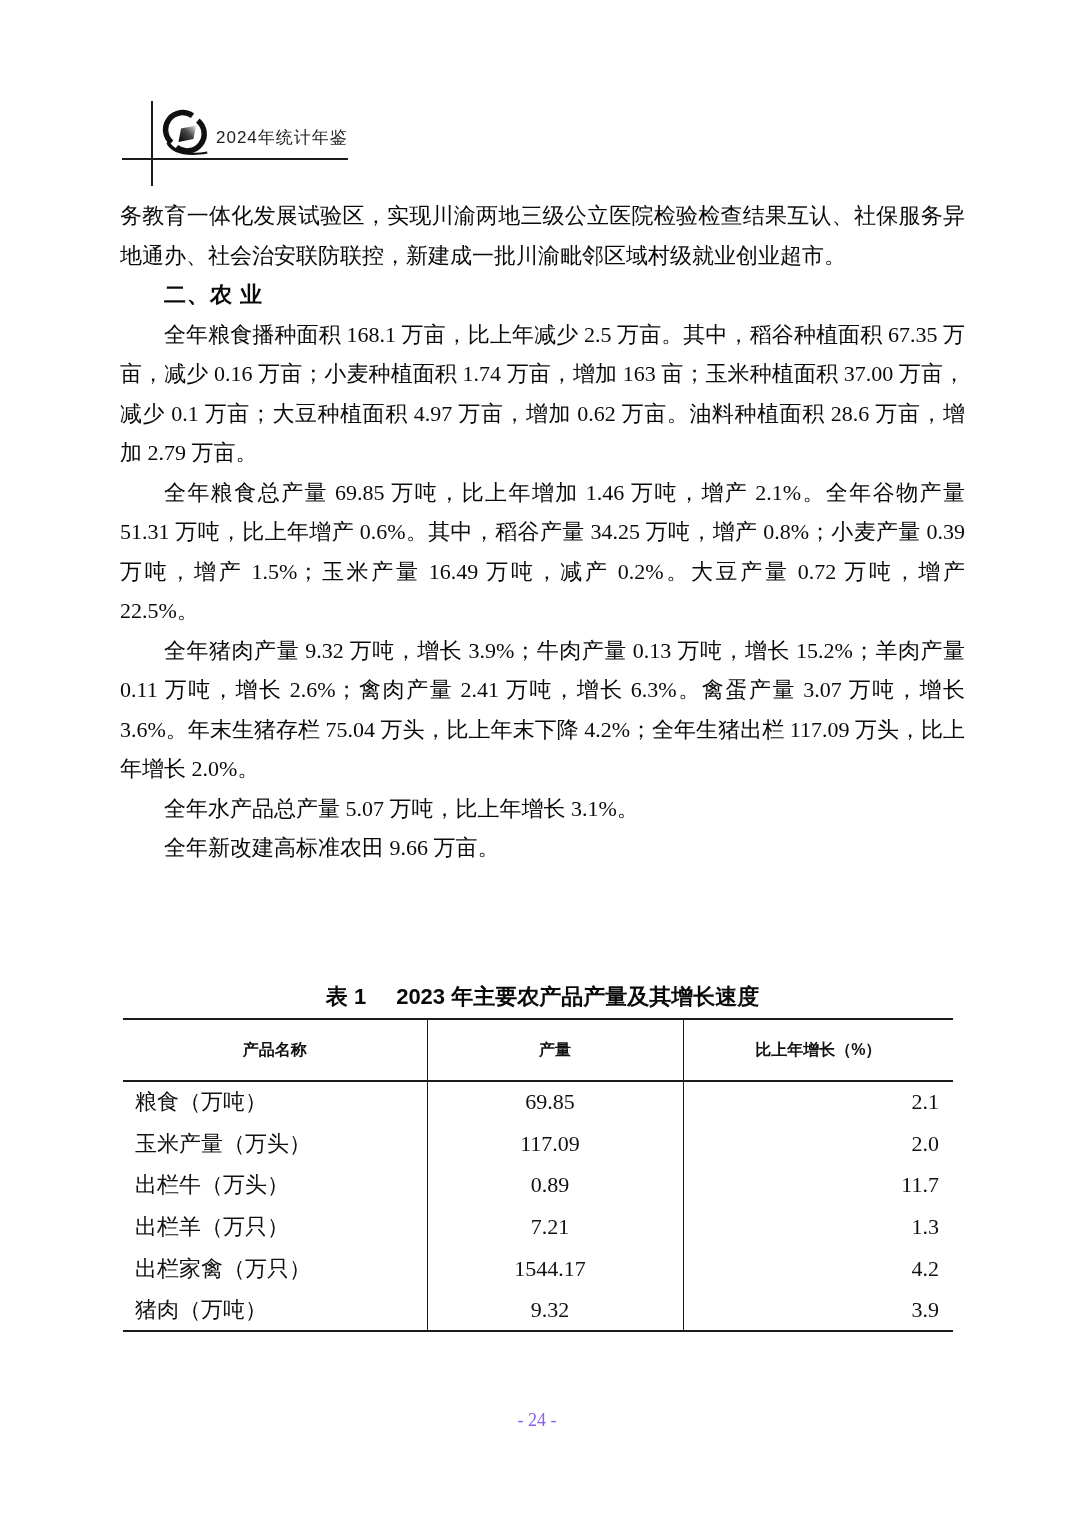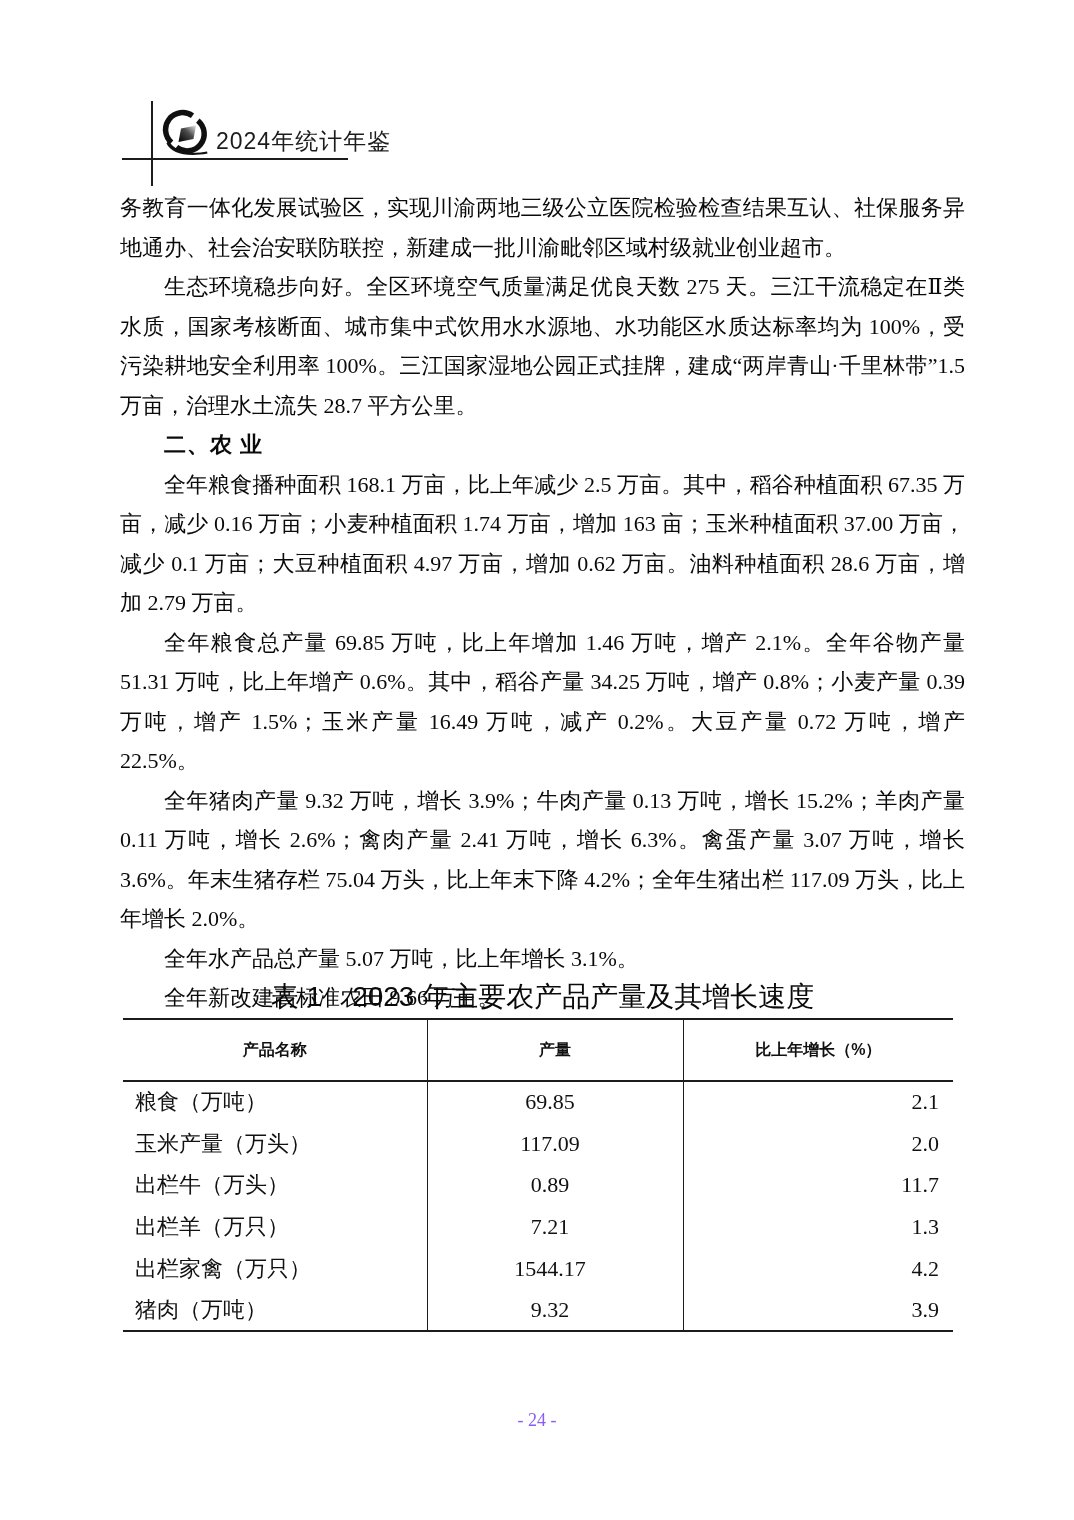--- a/index.html
+++ b/index.html
@@ -10,40 +10,40 @@
   }
   .page{position:absolute;inset:0;overflow:hidden;}
 
   
   .hdr-vline{position:absolute;left:151px;top:101px;width:2px;height:85px;background:#1c1c1c;}
   .hdr-rule{position:absolute;left:122px;top:158px;width:226px;height:2px;background:#1c1c1c;}
   .logo-box{position:absolute;left:161px;top:109px;width:48px;height:47px;}
   .hdr-title{
     position:absolute;left:216px;top:126px;
     font-family:"Liberation Sans","DejaVu Sans",sans-serif;
-    font-size:23px;color:#1c1c1c;letter-spacing:1px;white-space:nowrap;
+    font-size:17px;color:#1c1c1c;letter-spacing:1px;white-space:nowrap;
   }
 
   
   .text-block{
-    position:absolute;left:120px;top:188px;width:845px;
+    position:absolute;left:120px;top:196px;width:845px;
     font-size:22px;line-height:39.5px;text-align:justify;
   }
   .text-block p{margin:0;}
   .ind{text-indent:2em;}
   .sec-heading{
     margin:0;font-size:22px;line-height:39.5px;font-weight:700;
     font-family:"Liberation Sans","DejaVu Sans",sans-serif;
     text-indent:2em;text-align:left;letter-spacing:1px;
   }
 
   
   .tbl-title{
     position:absolute;left:120px;top:981px;width:845px;height:32px;line-height:32px;
-    text-align:center;font-weight:400;font-size:28px;
+    text-align:center;font-weight:700;font-size:22px;
     font-family:"Liberation Sans","DejaVu Sans",sans-serif;white-space:nowrap;
   }
   .tbl-title .tlabel{margin-right:30px;}
   .ag-table{
     position:absolute;left:123px;top:1018px;width:830px;
     border-collapse:collapse;table-layout:fixed;
     border-top:2px solid #1c1c1c;border-bottom:2px solid #1c1c1c;
     font-size:22px;color:#111;
   }
   .ag-table thead tr{height:62px;}
@@ -88,21 +88,20 @@
 
       <path d="M7.5 31.5 C13 41.5 27 46 46 42.5 L46.5 44.5 C25 48.5 10 44 5.5 34.5 Z" fill="#101010"></path>
 
       <polygon points="20,19.5 35,16.5 32.5,30 17.5,33" fill="url(#lgrad)"></polygon>
     </svg>
   </div>
   <span class="hdr-title">2024年统计年鉴</span>
 
   <main class="text-block">
     <p>务教育一体化发展试验区，实现川渝两地三级公立医院检验检查结果互认、社保服务异地通办、社会治安联防联控，新建成一批川渝毗邻区域村级就业创业超市。</p>
-    <p class="ind">生态环境稳步向好。全区环境空气质量满足优良天数 275 天。三江干流稳定在Ⅱ类水质，国家考核断面、城市集中式饮用水水源地、水功能区水质达标率均为 100%，受污染耕地安全利用率 100%。三江国家湿地公园正式挂牌，建成“两岸青山·千里林带”1.5 万亩，治理水土流失 28.7 平方公里。</p>
     <h2 class="sec-heading">二、农 业</h2>
     <p class="ind">全年粮食播种面积 168.1 万亩，比上年减少 2.5 万亩。其中，稻谷种植面积 67.35 万亩，减少 0.16 万亩；小麦种植面积 1.74 万亩，增加 163 亩；玉米种植面积 37.00 万亩，减少 0.1 万亩；大豆种植面积 4.97 万亩，增加 0.62 万亩。油料种植面积 28.6 万亩，增加 2.79 万亩。</p>
     <p class="ind">全年粮食总产量 69.85 万吨，比上年增加 1.46 万吨，增产 2.1%。全年谷物产量 51.31 万吨，比上年增产 0.6%。其中，稻谷产量 34.25 万吨，增产 0.8%；小麦产量 0.39 万吨，增产 1.5%；玉米产量 16.49 万吨，减产 0.2%。大豆产量 0.72 万吨，增产 22.5%。</p>
     <p class="ind">全年猪肉产量 9.32 万吨，增长 3.9%；牛肉产量 0.13 万吨，增长 15.2%；羊肉产量 0.11 万吨，增长 2.6%；禽肉产量 2.41 万吨，增长 6.3%。禽蛋产量 3.07 万吨，增长 3.6%。年末生猪存栏 75.04 万头，比上年末下降 4.2%；全年生猪出栏 117.09 万头，比上年增长 2.0%。</p>
     <p class="ind">全年水产品总产量 5.07 万吨，比上年增长 3.1%。</p>
     <p class="ind">全年新改建高标准农田 9.66 万亩。</p>
   </main>
 
   <div class="tbl-title">
     <span class="tlabel">表 1</span><span>2023 年主要农产品产量及其增长速度</span>

